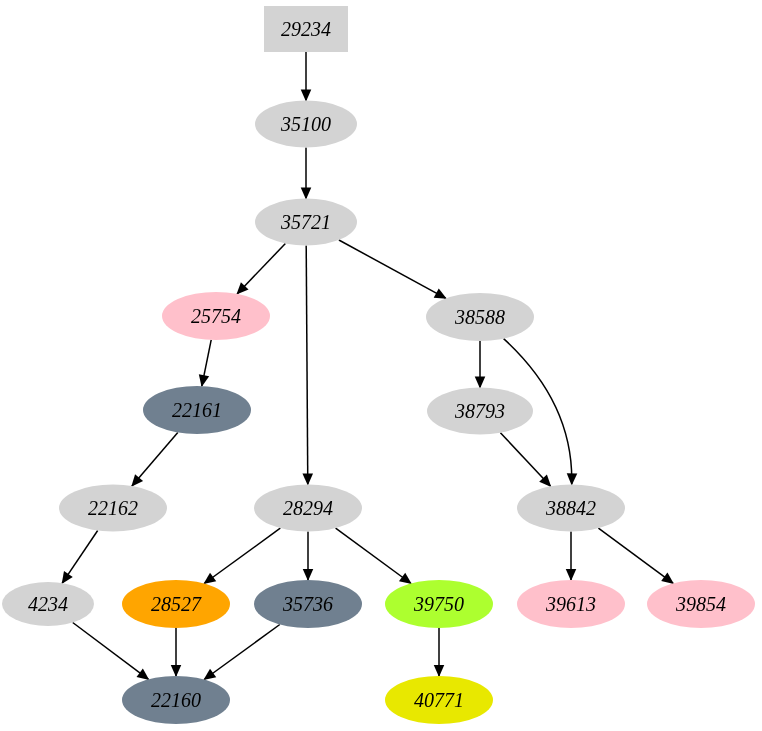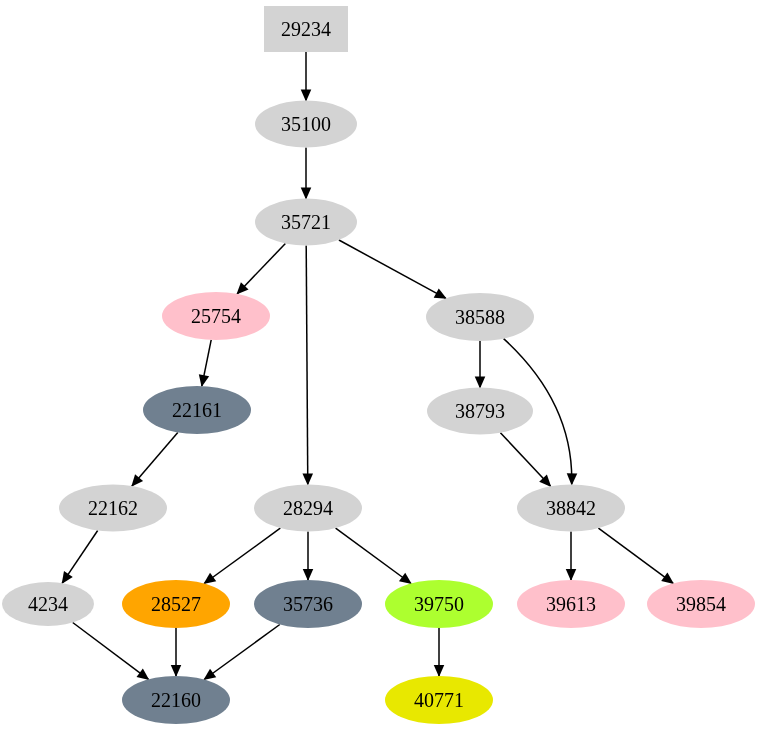--- a/index.html
+++ b/index.html
@@ -6,20 +6,21 @@
     margin: 0;
     padding: 0;
     background: #ffffff;
   }
   #canvas-wrap {
     position: relative;
     width: 762px;
     height: 731px;
     background: #ffffff;
     font-family: "Liberation Serif", "DejaVu Serif", serif;
+    font-style: italic;
   }
   svg text {
     font-family: "Liberation Serif", "DejaVu Serif", serif;
     font-size: 20px;
     fill: #000000;
     text-anchor: middle;
   }
   svg .edge-line {
     stroke: #000000;
     stroke-width: 1.5;

